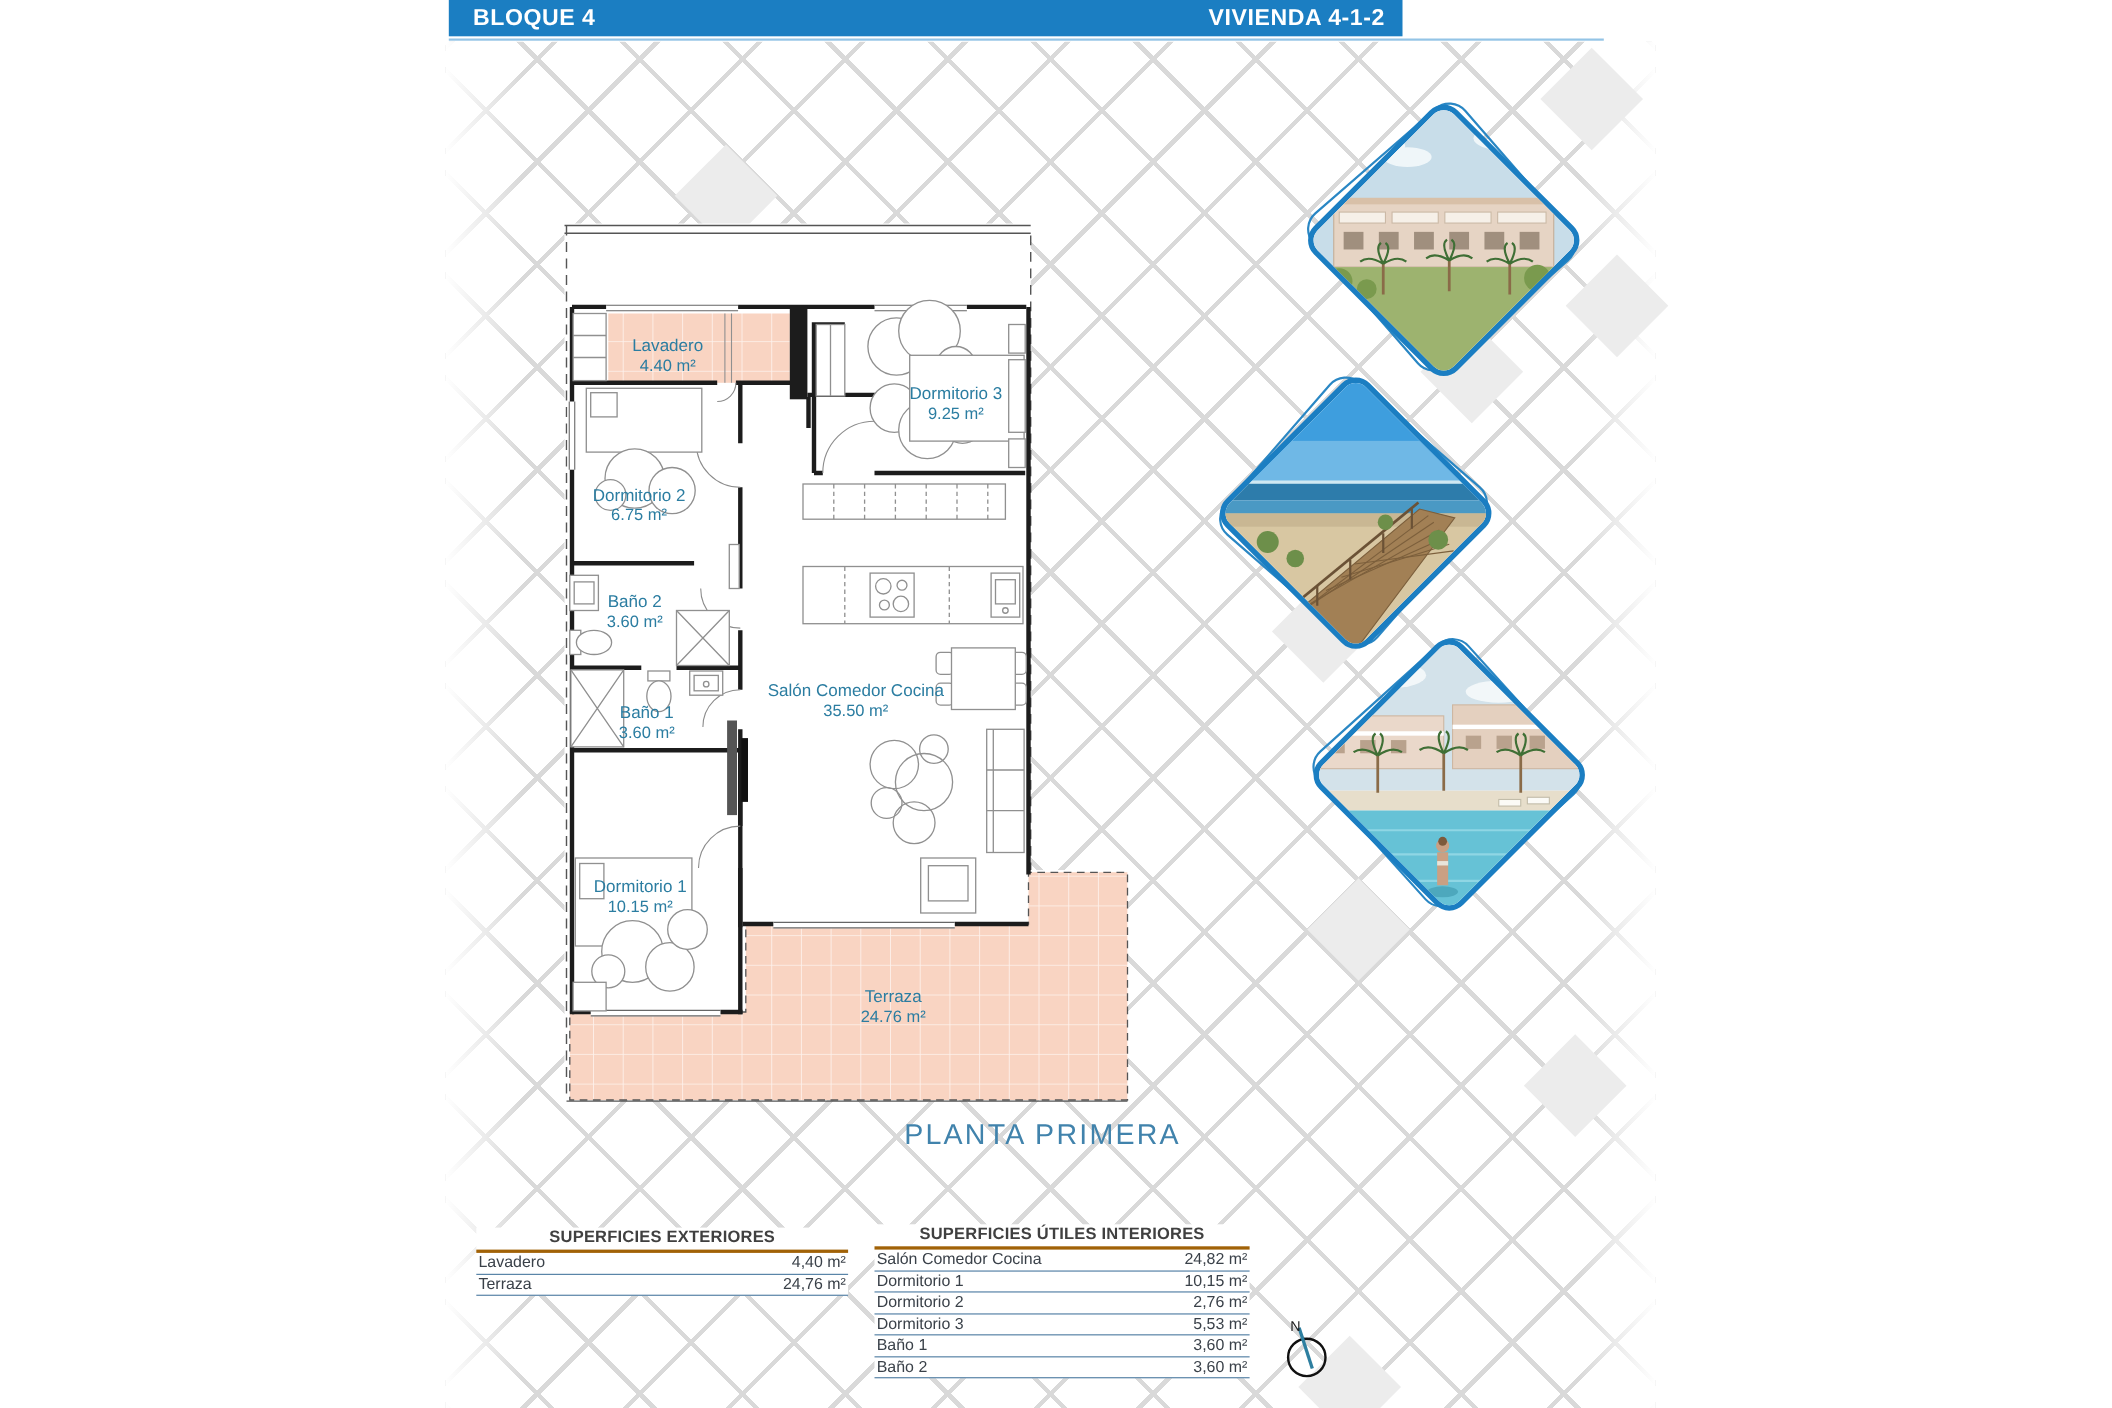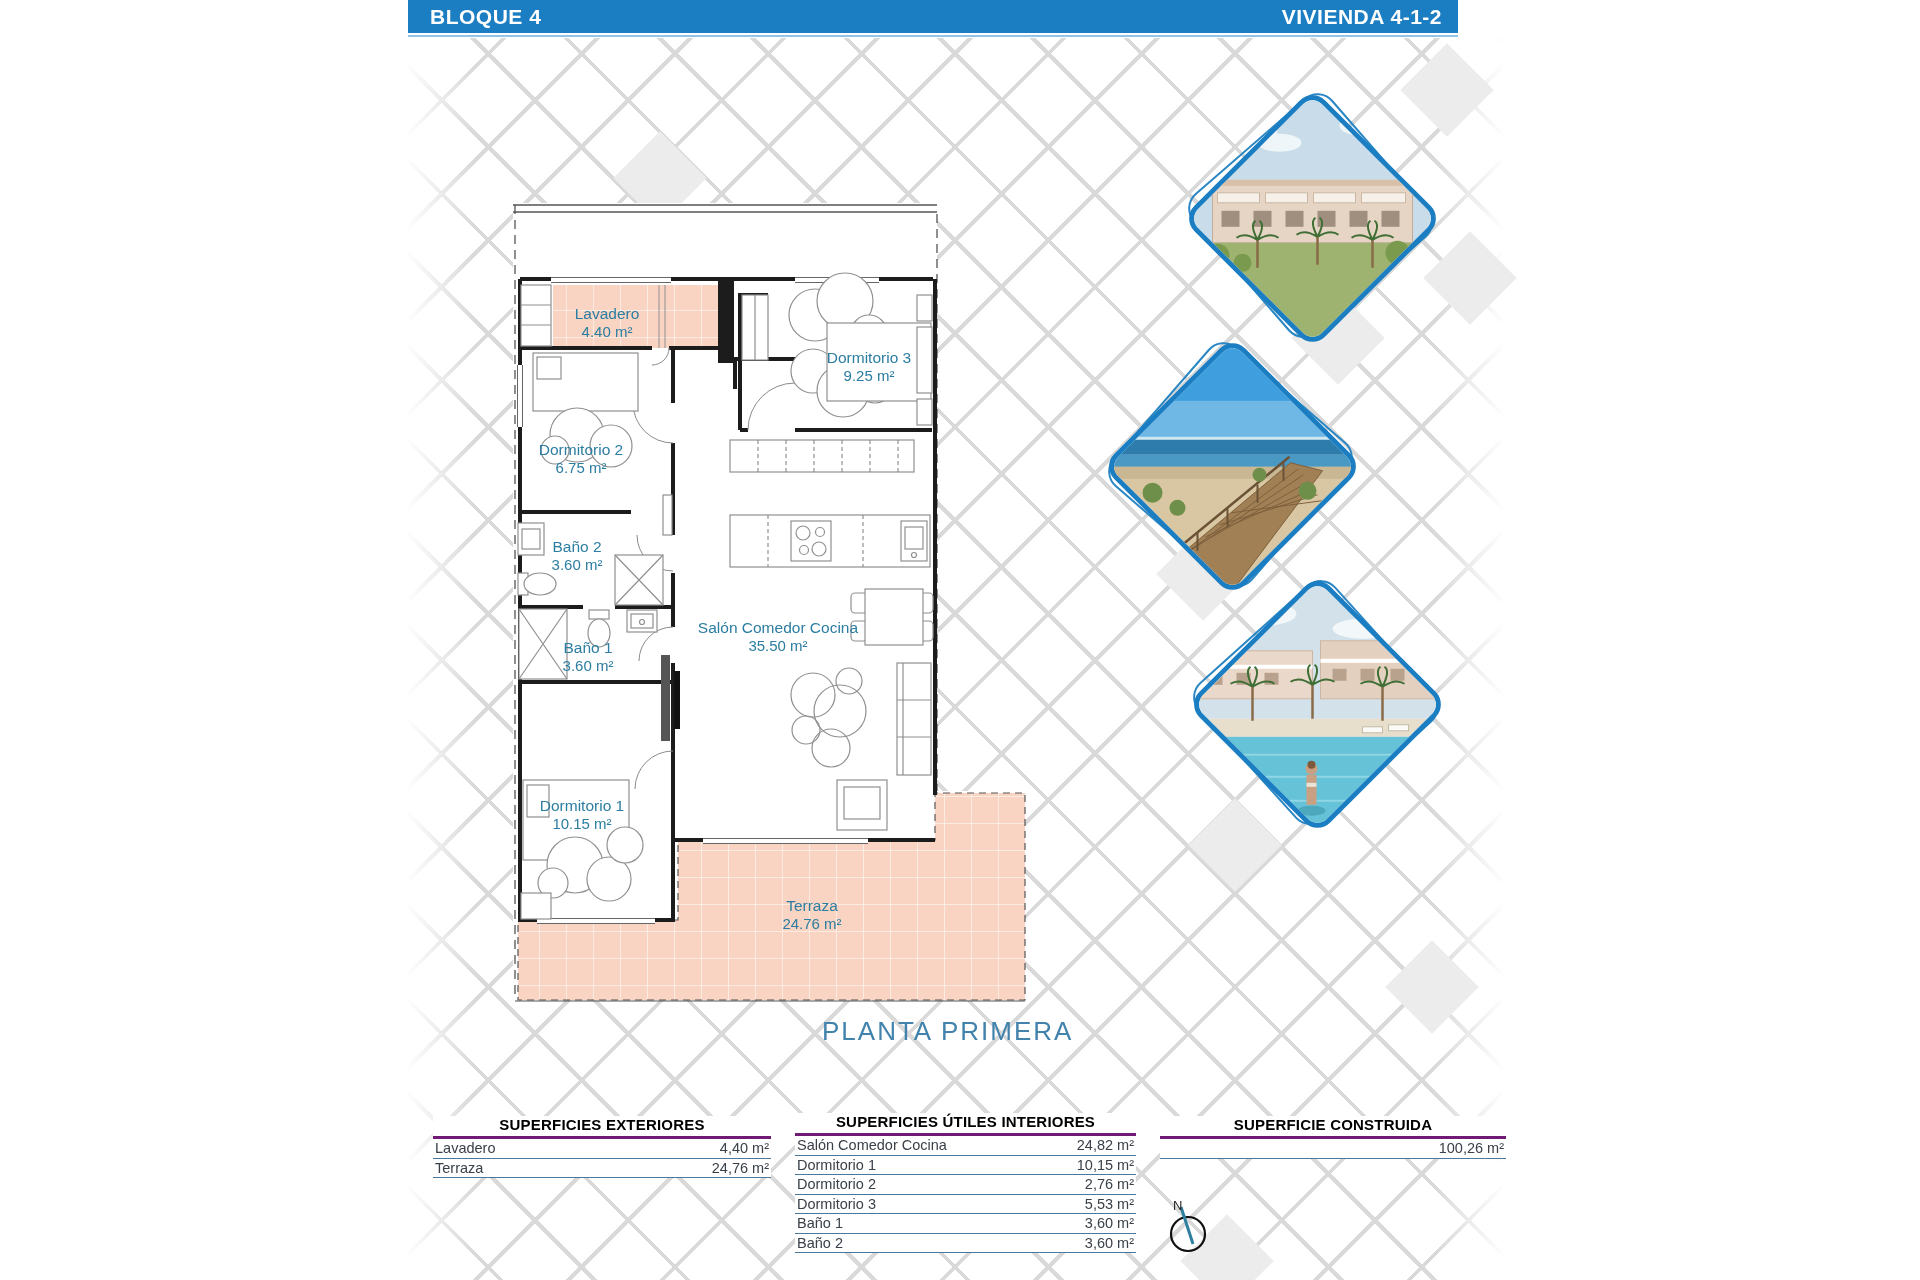--- a/index.html
+++ b/index.html
@@ -11,43 +11,43 @@
     background:
       repeating-linear-gradient(45deg,  #d9d9d9 0 4px, transparent 4px 66px),
       repeating-linear-gradient(-45deg, #d9d9d9 0 4px, transparent 4px 66px);}
   .lattice::before{content:"";position:absolute;left:0;top:0;width:70px;height:100%;
     background:linear-gradient(90deg,#fff,rgba(255,255,255,0));}
   .lattice::after{content:"";position:absolute;right:0;top:0;width:70px;height:100%;
     background:linear-gradient(270deg,#fff,rgba(255,255,255,0));}
   .gd{position:absolute;width:66px;height:66px;background:#ececec;transform:rotate(45deg);}
 
   
-  .topbar{position:absolute;left:408px;top:0;width:1050px;height:33px;background:#1b7ec2;
+  .topbar{position:absolute;left:408px;top:0;width:867px;height:33px;background:#1b7ec2;
     color:#fff;font-weight:bold;font-size:21px;letter-spacing:.5px;}
   .topbar .lbl-left{position:absolute;left:22px;top:5px;}
   .topbar .lbl-right{position:absolute;right:16px;top:5px;}
   .topbar-underline{position:absolute;left:408px;top:35px;width:1050px;height:2px;background:#93c4e6;}
 
   
   .plan{position:absolute;left:513px;top:203px;}
   svg text{font-family:"Liberation Sans",sans-serif;}
   .roomname{fill:#2b7da1;font-size:15.5px;text-anchor:middle;}
   .roomarea{fill:#2b7da1;font-size:15px;text-anchor:middle;}
   .floor-label{position:absolute;left:822px;top:1016px;font-size:26px;letter-spacing:2px;color:#4183ac;}
 
   
   .photo{position:absolute;width:175px;height:175px;border:5px solid #1b7ec2;border-radius:18px;
     transform:rotate(45deg);overflow:hidden;background:#fff;}
   .photo .scene{position:absolute;left:-38px;top:-38px;width:250px;height:250px;transform:rotate(-45deg);}
   .photo-outline{position:absolute;width:181px;height:181px;border:2.5px solid #2a87c4;border-radius:20px;}
 
   
   .table{position:absolute;background:#fff;}
-  .t-head{text-align:center;font-weight:bold;font-size:15px;color:#000000;padding-bottom:3px;
-    border-bottom:3px solid #701a75;letter-spacing:.2px;}
+  .t-head{text-align:center;font-weight:bold;font-size:15px;color:#404040;padding-bottom:3px;
+    border-bottom:3px solid #a16207;letter-spacing:.2px;}
   .t-row{display:flex;justify-content:space-between;font-size:14.5px;color:#3a4149;
     padding:1px 2px;border-bottom:1.4px solid #49789f;height:16.5px;line-height:16.5px;}
   .t-row.single{justify-content:flex-end;}
 
   .compass{position:absolute;left:1155px;top:1192px;}
 </style>
 </head>
 <body>
 <div class="screen">
 
@@ -389,26 +389,20 @@
     <div class="t-row">
       <span>Baño 1</span>
       <span>3,60 m²</span>
     </div>
     <div class="t-row">
       <span>Baño 2</span>
       <span>3,60 m²</span>
     </div>
   </div>
 
-  <div class="table" style="left:1160px;top:1116px;width:346px">
-    <div class="t-head">SUPERFICIE CONSTRUIDA</div>
-    <div class="t-row single">
-      <span>100,26 m²</span>
-    </div>
-  </div>
 
   <div class="compass">
     <svg width="70" height="70" viewBox="0 0 70 70">
       <circle cx="33" cy="42" r="17" fill="none" stroke="#111" stroke-width="2.2"></circle>
       <path d="M26,15 L38,52" stroke="#2e7fa0" stroke-width="3"></path>
       <text x="18" y="18" font-size="13" fill="#222">N</text>
     </svg>
   </div>
 
 </div>

